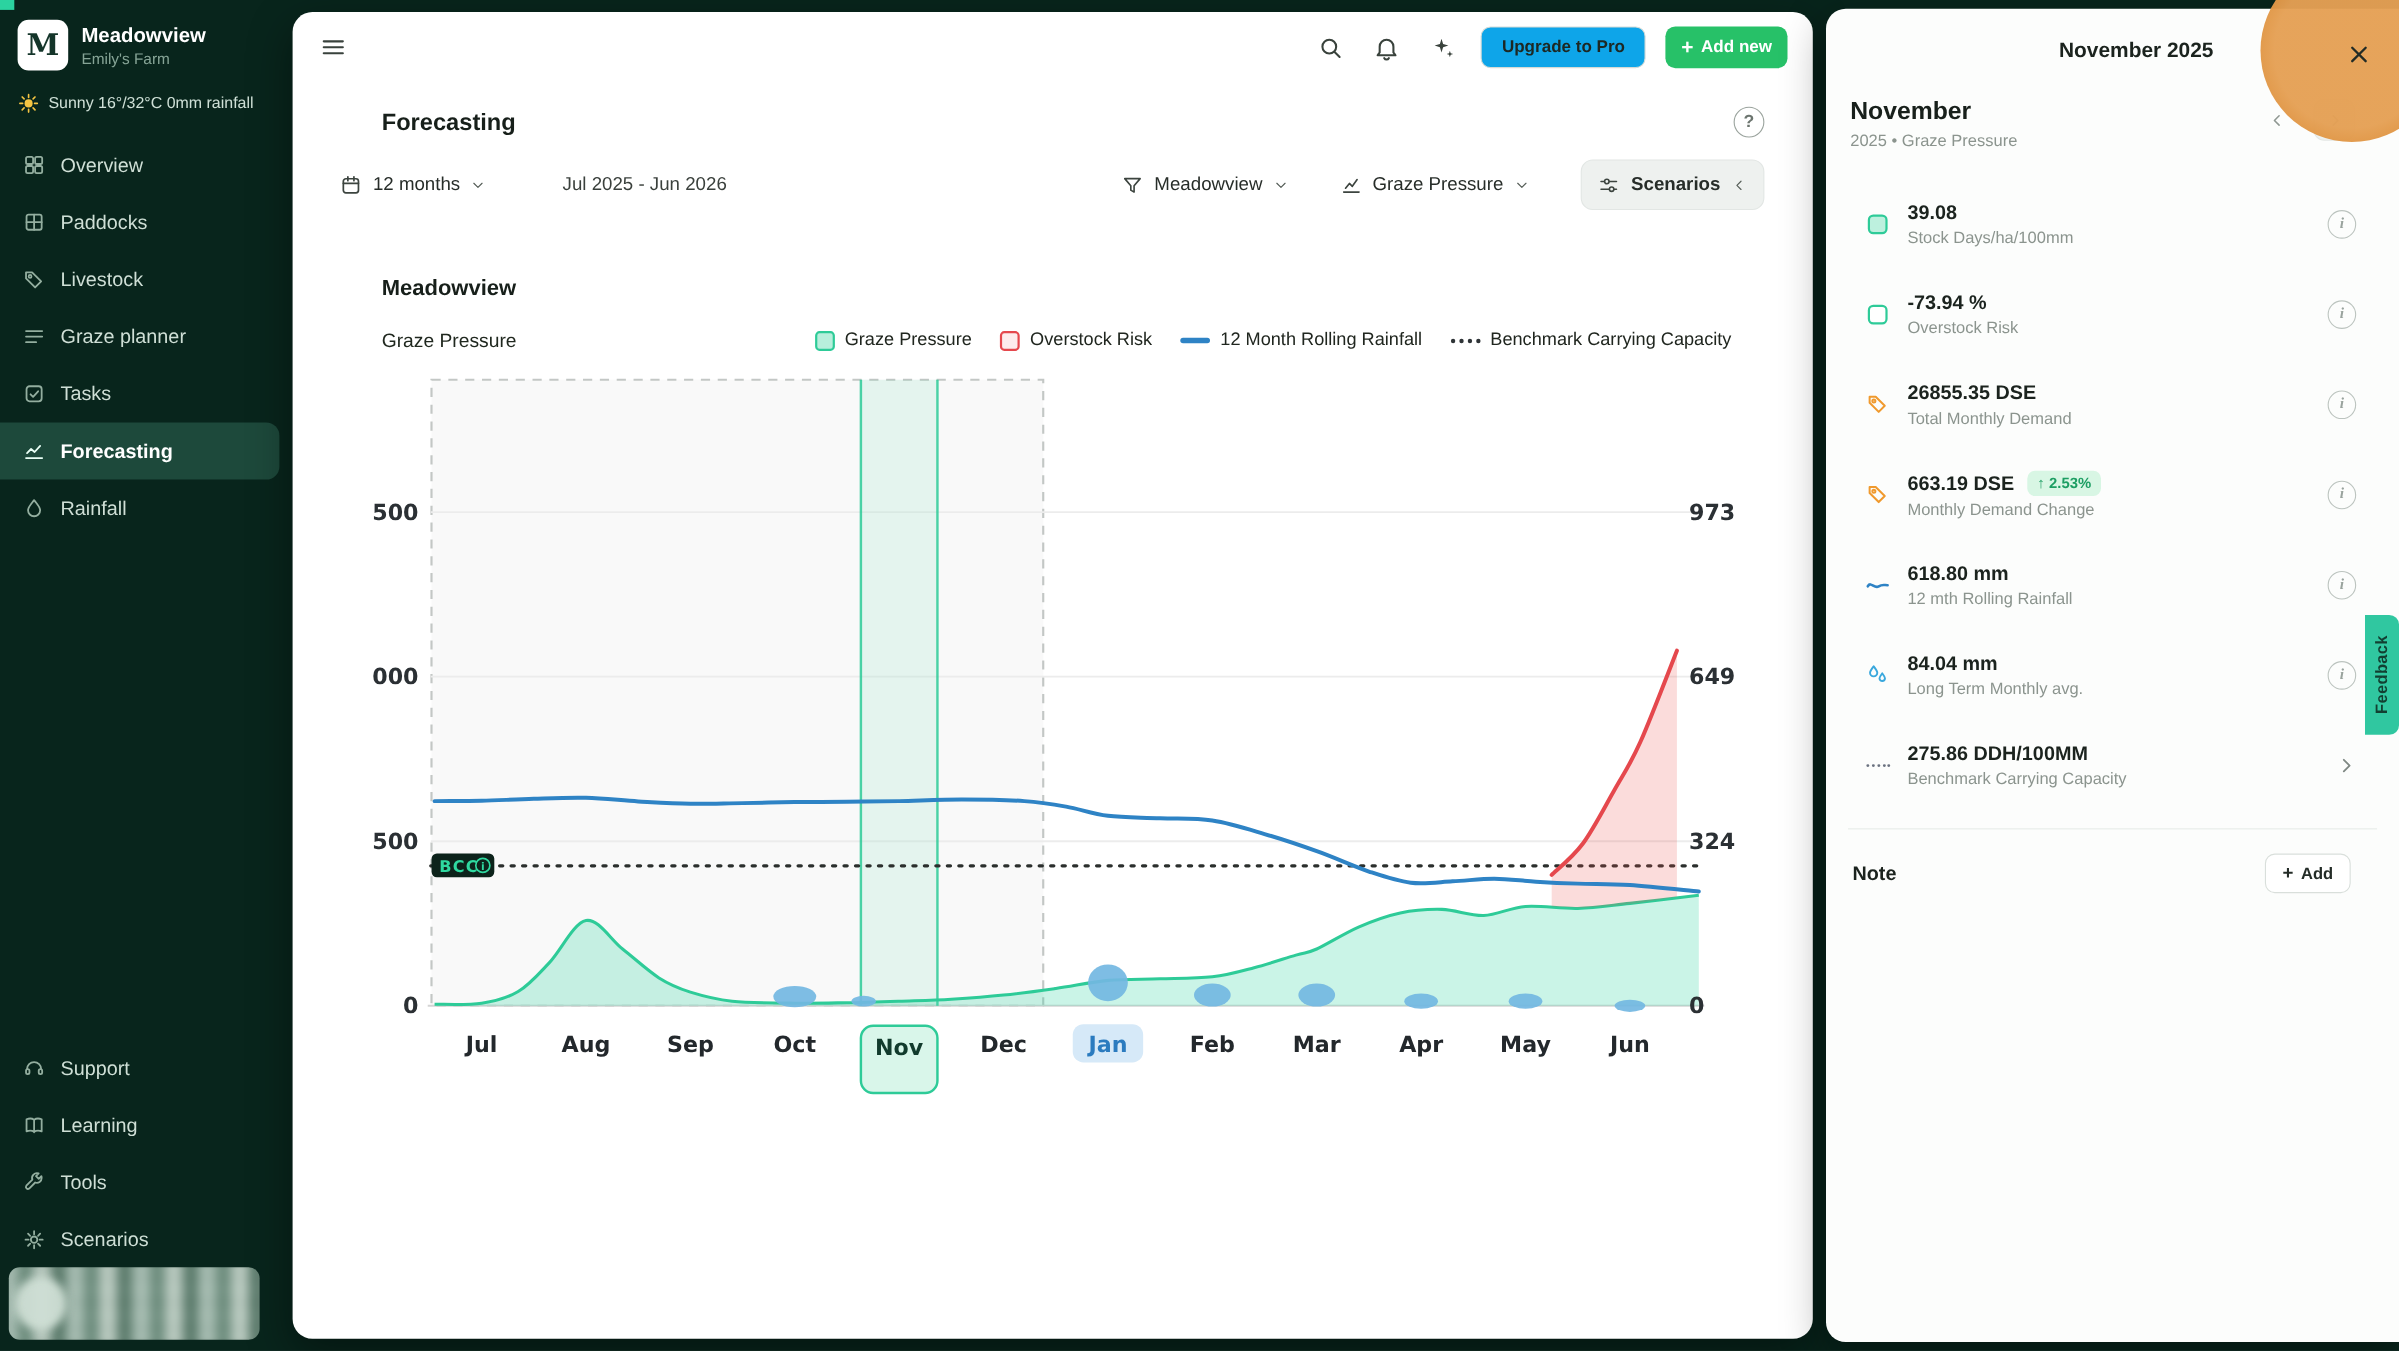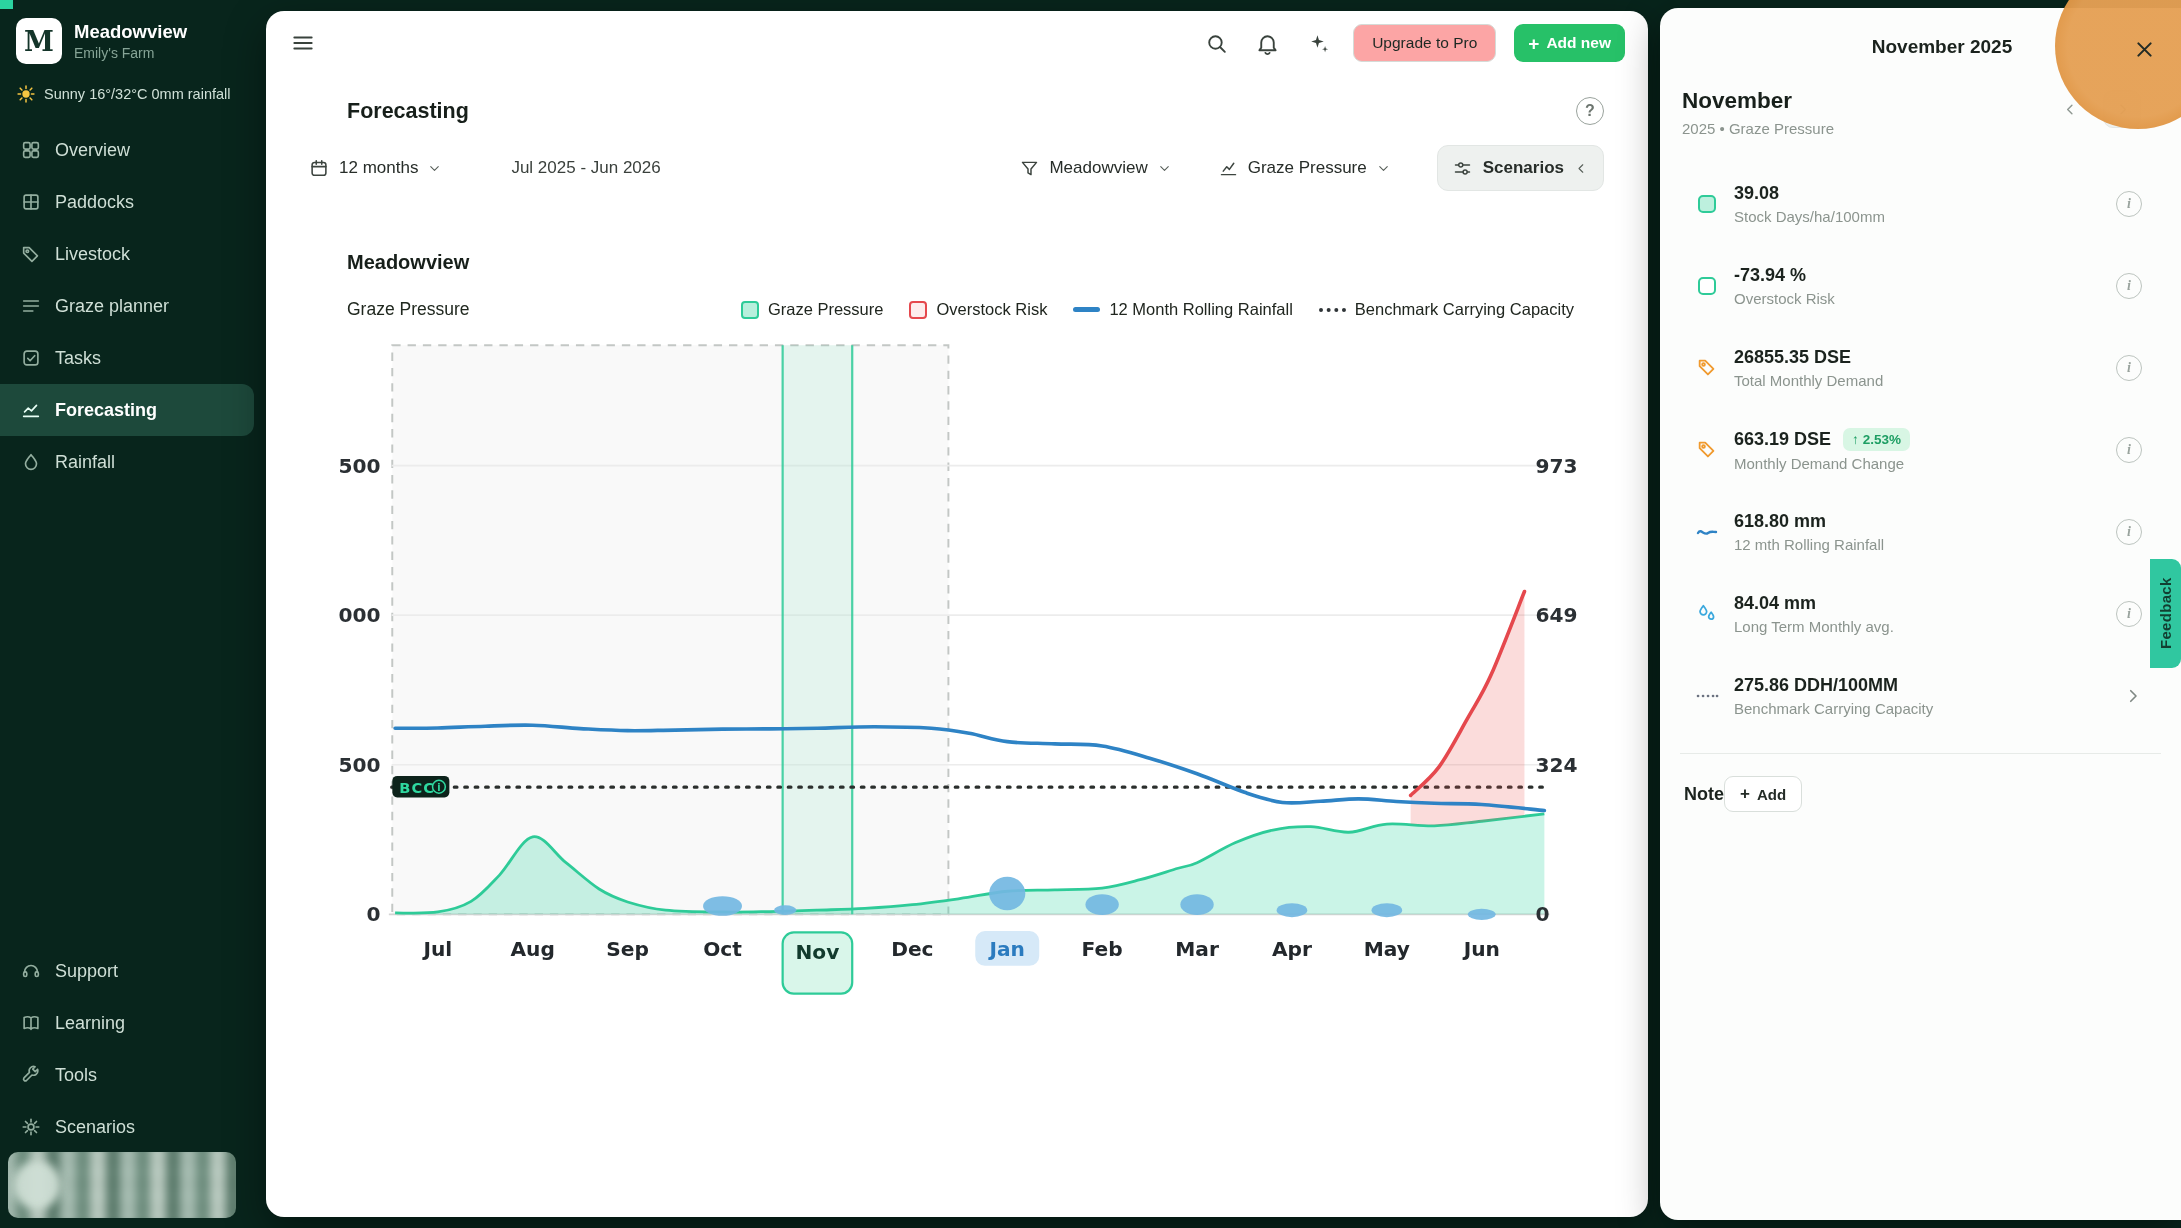--- a/index.html
+++ b/index.html
@@ -34,22 +34,22 @@
     filter:blur(5px);}
   .avatar-blur .circ{position:absolute;left:5px;top:9px;width:48px;height:48px;border-radius:50%;background:#cfdfd5;filter:blur(4px);opacity:.95;}
 
   
   .card{position:absolute;left:266px;top:11px;width:1382px;height:1206px;background:#ffffff;border-radius:18px;
     box-shadow:0 14px 40px rgba(0,0,0,.4);}
   .topbar{position:absolute;left:0;top:0;width:100%;height:64px;display:flex;align-items:center;padding:0 23px 0 20px;gap:18px;}
   .icon-btn{background:none;border:none;padding:4px;cursor:pointer;display:flex;align-items:center;justify-content:center;}
   .icon-btn svg{stroke:#39423c;fill:none;stroke-width:1.8;stroke-linecap:round;stroke-linejoin:round;}
   .tb-spacer{flex:1;}
-  .btn-upgrade{height:38px;padding:0 18px;border:1.5px solid #d5dbd7;border-radius:9px;background:#fca5a5;
-    font-size:15.5px;font-weight:400;color:#1d2823;cursor:pointer;font-family:inherit;}
+  .btn-upgrade{height:38px;padding:0 18px;border:1.5px solid #d5dbd7;border-radius:9px;background:#0ea5e9;
+    font-size:15.5px;font-weight:700;color:#1d2823;cursor:pointer;font-family:inherit;}
   .btn-addnew{height:38px;padding:0 14px;border:none;border-radius:9px;background:#27c168;color:#fff;
     font-size:15.5px;font-weight:700;cursor:pointer;display:flex;align-items:center;gap:7px;font-family:inherit;}
   .btn-addnew .plus{font-size:19px;font-weight:700;line-height:1;}
   .page-title{position:absolute;left:81px;top:88px;margin:0;font-size:21.5px;font-weight:700;color:#171f1a;}
   .help-circle{position:absolute;left:1310px;top:86px;width:28px;height:28px;border:1.7px solid #9aa39d;border-radius:50%;
     color:#6c756f;font-size:16px;font-weight:700;display:flex;align-items:center;justify-content:center;cursor:pointer;background:#fff;}
 
   .filters{position:absolute;left:42px;top:134px;right:44px;height:46px;display:flex;align-items:center;gap:31px;}
   .f-group{display:flex;align-items:center;gap:9px;font-size:17px;color:#272d29;font-weight:500;cursor:pointer;white-space:nowrap;}
   .f-group svg,.f-btn svg{stroke:#3c443f;fill:none;stroke-width:1.7;stroke-linecap:round;stroke-linejoin:round;}
@@ -98,21 +98,21 @@
   .s-badge{display:flex;align-items:center;gap:4px;background:#d8f6e4;color:#1d9e63;border-radius:7px;
     padding:4px 9px;font-size:13.5px;font-weight:700;}
   .s-label{font-size:15px;color:#8b948e;margin-top:4px;}
   .info-i{width:26px;height:26px;border:1.6px solid #bcc4bf;border-radius:50%;color:#99a39d;
     display:flex;align-items:center;justify-content:center;font-size:14px;font-weight:700;cursor:pointer;flex:none;
     font-family:"Liberation Serif","DejaVu Serif",serif;font-style:italic;}
   .info-i::before{content:"i";}
   .s-chev{flex:none;display:flex;cursor:pointer;}
   .s-chev svg{stroke:#7f8883;stroke-width:2.2;fill:none;stroke-linecap:round;stroke-linejoin:round;}
   .d-divider{height:1px;background:#e7ebe8;margin:16px 20px 0 20px;}
-  .d-note-row{display:flex;align-items:center;justify-content:flex-start;padding:22px 44px 0 24px;}
+  .d-note-row{display:flex;align-items:center;justify-content:space-between;padding:22px 44px 0 24px;}
   .note-label{font-size:18px;font-weight:700;color:#1b231e;}
   .btn-add{height:36px;padding:0 15px;border:1.5px solid #d9dfdb;border-radius:9px;background:#fff;cursor:pointer;
     display:flex;align-items:center;gap:7px;font-size:15px;font-weight:600;color:#242c27;font-family:inherit;}
   .btn-add .plus{font-size:17px;font-weight:700;}
 
   
   .annotation-circle{position:absolute;left:2055px;top:-37px;width:166px;height:166px;border-radius:50%;z-index:40;pointer-events:none;
     background:radial-gradient(circle, rgba(229,160,84,.96) 0 60%, rgba(219,138,50,.96) 86%, rgba(219,138,50,0) 93%);}
   .feedback-tab{position:absolute;right:0;top:559px;width:31px;height:109px;background:#30c7a0;border-radius:9px 0 0 9px;
     z-index:50;display:flex;align-items:center;justify-content:center;cursor:pointer;

